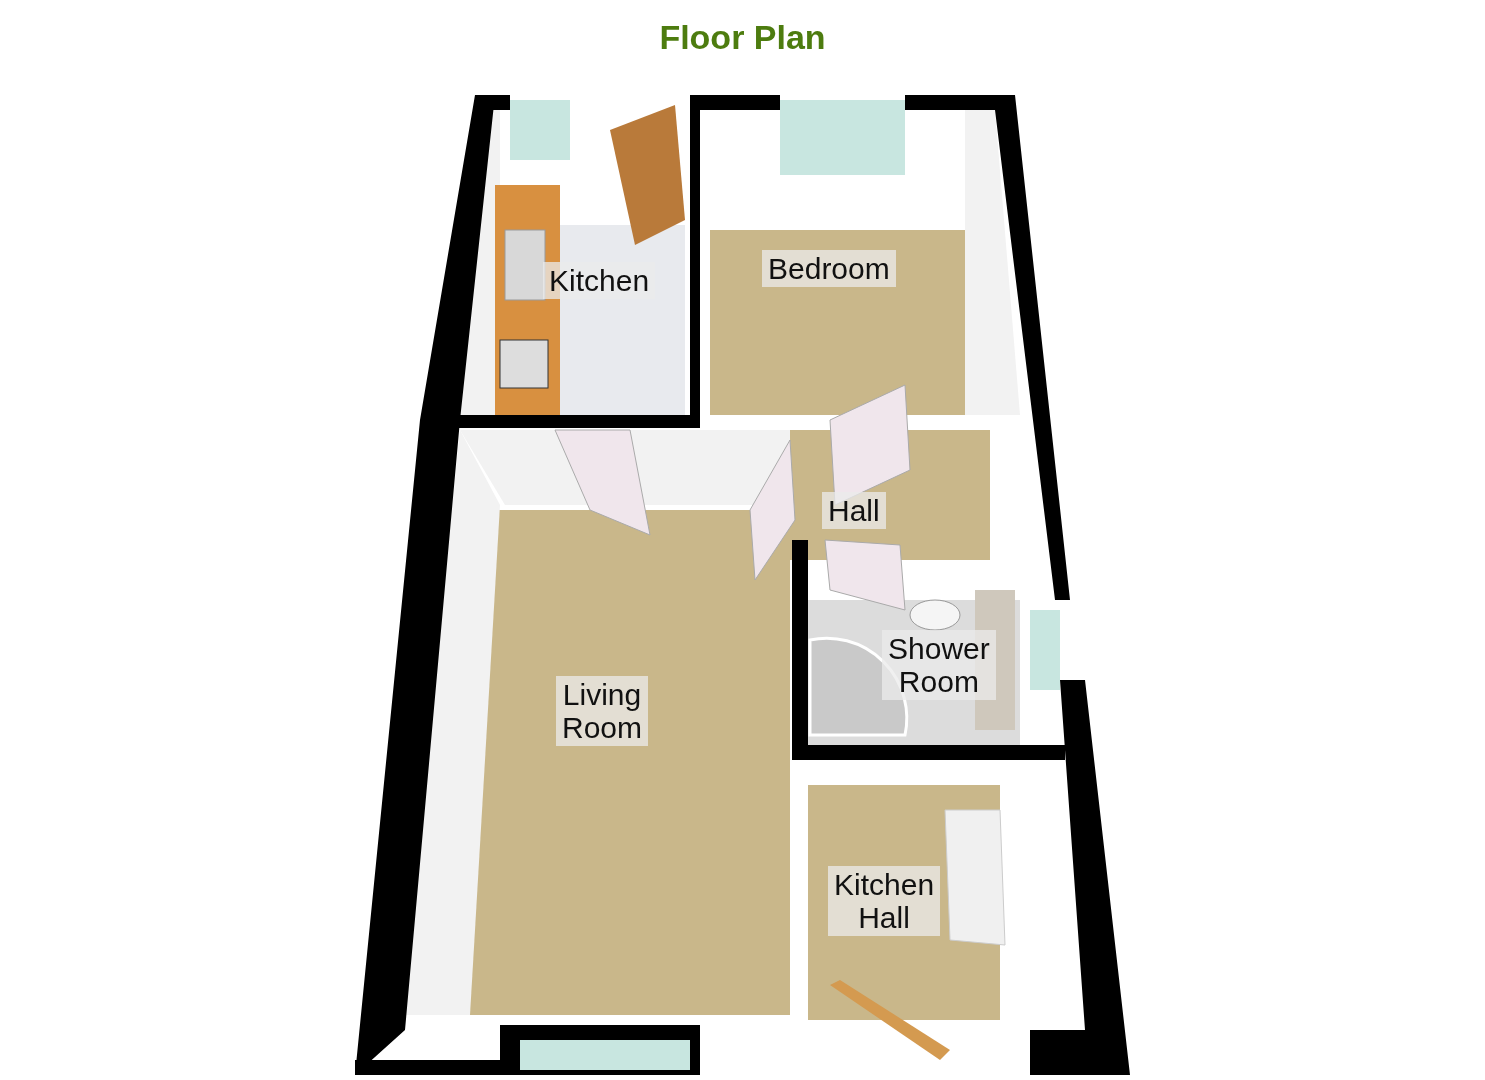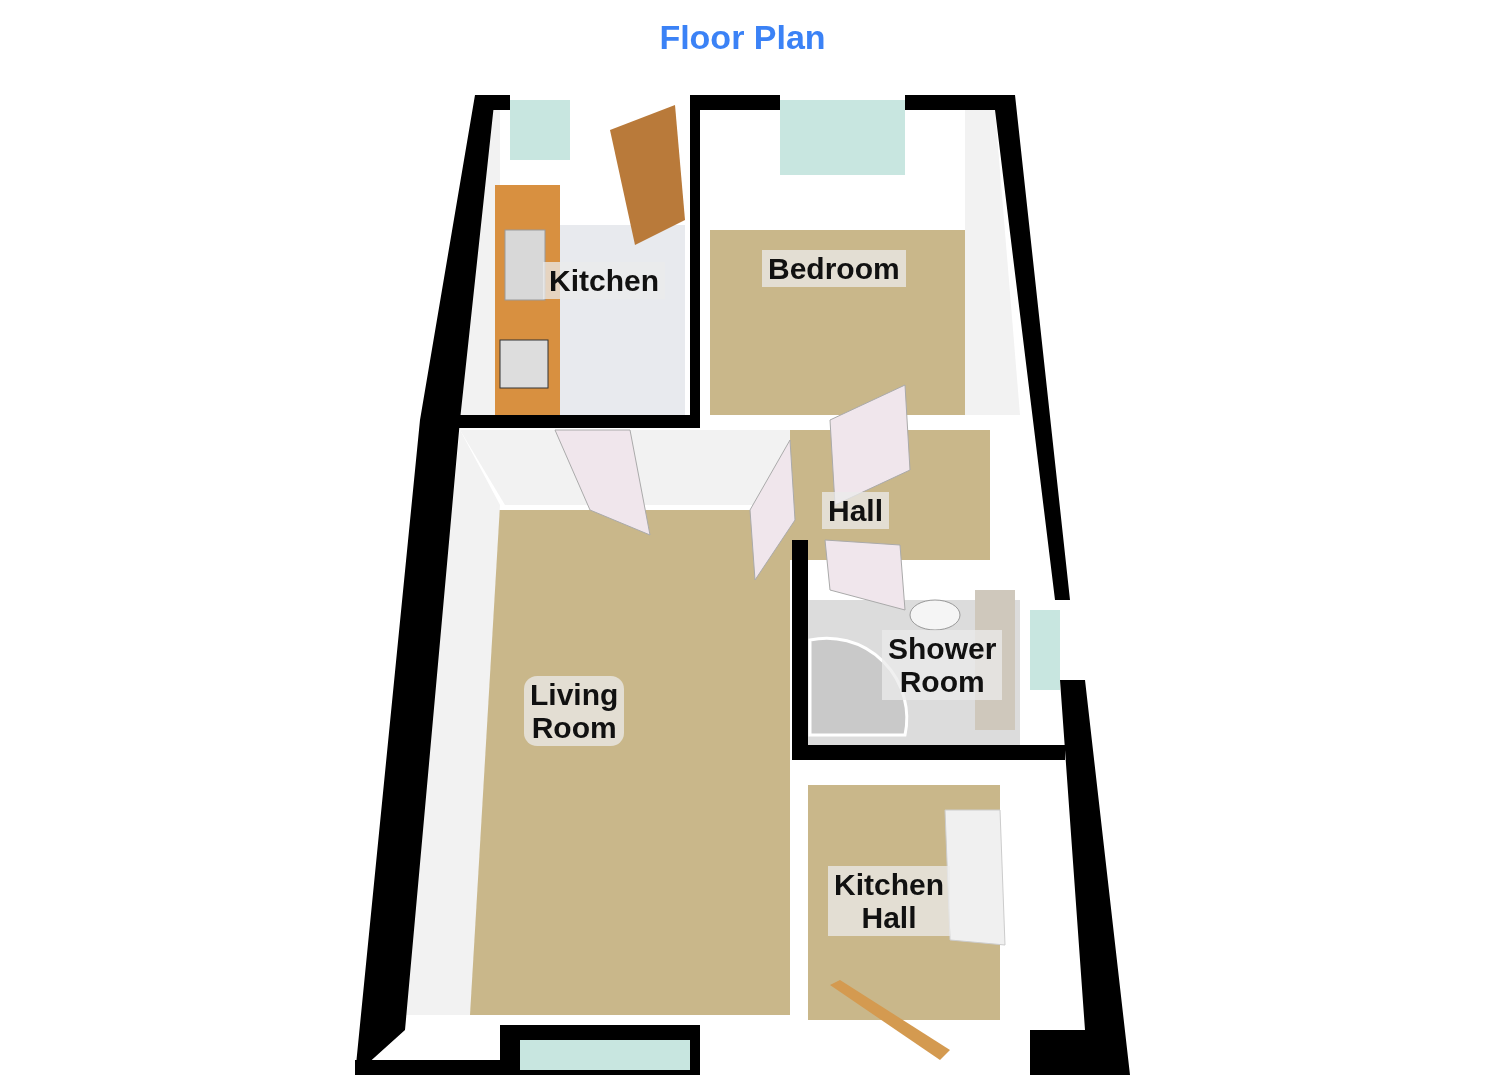--- a/index.html
+++ b/index.html
@@ -1,19 +1,19 @@
 <!DOCTYPE html>
 <html><head>
   <meta charset="utf-8">
   <style>
     html, body { margin: 0; padding: 0; background: #ffffff; }
     body { width: 1485px; height: 1080px; position: relative; overflow: hidden; font-family: "Liberation Sans", sans-serif; }
-    .title { position: absolute; left: 0; width: 1485px; top: 18px; text-align: center; font-size: 34px; font-weight: bold; color: #3b82f6; }
+    .title { position: absolute; left: 0; width: 1485px; top: 18px; text-align: center; font-size: 34px; font-weight: bold; color: #4d7c0f; }
     svg.plan { position: absolute; left: 0; top: 0; }
-    .room-label { position: absolute; font-weight: bold; font-size: 30px; color: #111; background: rgba(235,235,235,0.75); text-align: center; line-height: 1.1; padding: 2px 6px; }
+    .room-label { position: absolute; font-weight: normal; font-size: 30px; color: #111; background: rgba(235,235,235,0.75); text-align: center; line-height: 1.1; padding: 2px 6px; }
   </style>
 </head>
 <body>
 
 <div class="title">Floor Plan</div>
 
 <svg class="plan" width="1485" height="1080" viewBox="0 0 1485 1080">
 
   <polygon points="470,510 790,510 790,1015 470,1015" fill="#c9b78a"></polygon>
   <polygon points="555,225 685,225 685,415 555,415" fill="#e8eaee"></polygon>
@@ -61,20 +61,20 @@
   <polygon points="945,810 1000,810 1005,945 950,940" fill="#f0f0f0" stroke="#ccc"></polygon>
 </svg>
 
 <div class="room-label" style="left:543px; top:262px;">Kitchen</div>
 <div class="room-label" style="left:762px; top:250px;">Bedroom</div>
 <div class="room-label" style="left:822px; top:492px;">Hall</div>
 <div class="room-label" style="left:882px; top:630px;">
   <div>Shower</div>
   <div>Room</div>
 </div>
-<div class="room-label" style="left:524px; top:676px;border-radius:13px;">
+<div class="room-label" style="left:556px; top:676px;">
   <div>Living</div>
   <div>Room</div>
 </div>
 <div class="room-label" style="left:828px; top:866px;">
   <div>Kitchen</div>
   <div>Hall</div>
 </div>
 
 </body></html>

